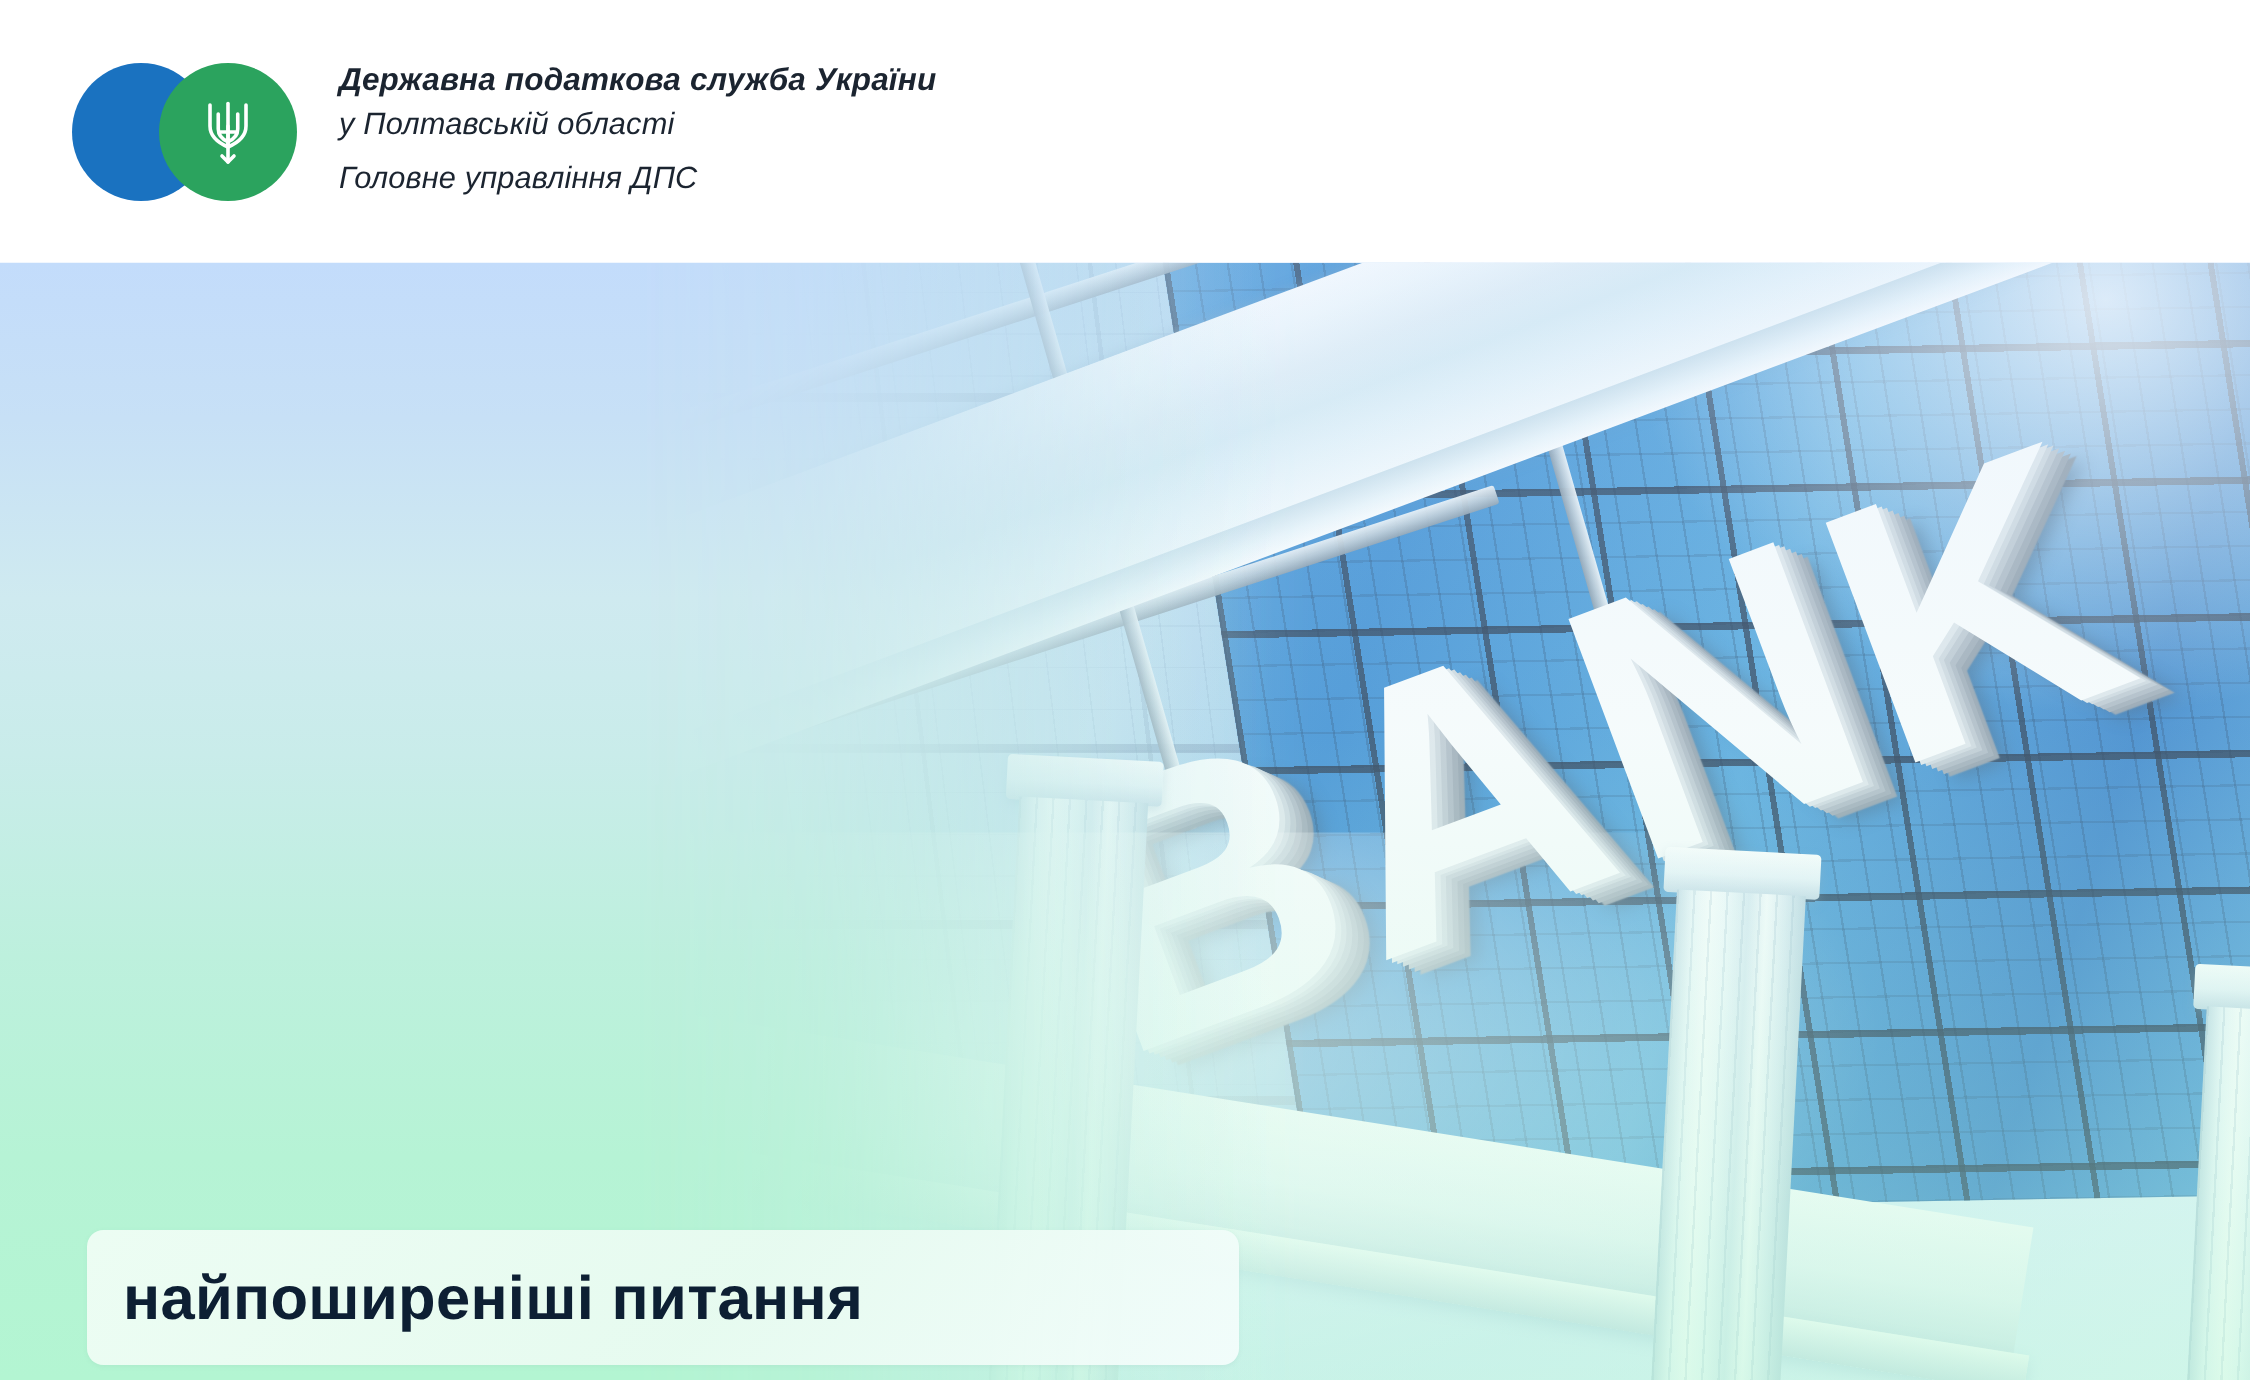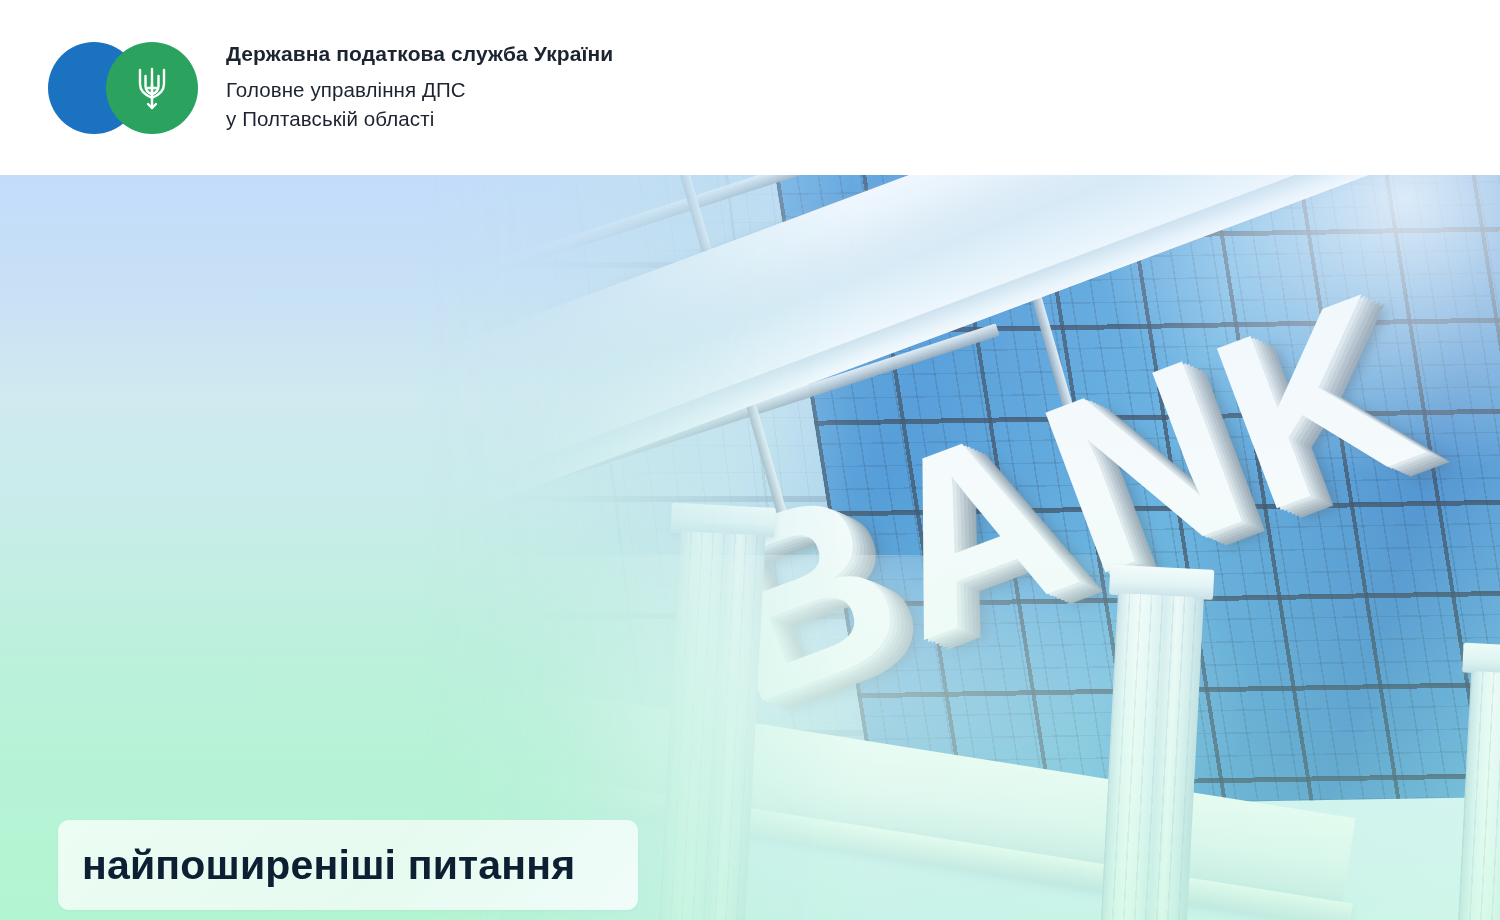--- a/index.html
+++ b/index.html
@@ -13,21 +13,21 @@
     position:absolute; left:0; top:0; width:1500px; height:175px;
     background:#ffffff; z-index:40;
   }
   #logo-mark { position:absolute; left:48px; top:42px; width:150px; height:92px; }
   .logo-circle { position:absolute; top:0; width:92px; height:92px; border-radius:50%; }
   #logo-circle-blue  { left:0;   background:#1a72c0; }
   #logo-circle-green { left:58px; background:#2ba35e; }
   #trident-icon { position:absolute; left:58px; top:0; width:92px; height:92px; }
   #trident-icon svg { position:absolute; left:30px; top:22px; width:32px; height:48px; }
 
-  #header-text { position:absolute; left:226px; top:40px; width:620px; }
+  #header-text { position:absolute; left:226px; top:40px; width:620px;font-style:italic; }
   #org-line1 {
     font-size:21px; font-weight:bold; color:#1b2430; letter-spacing:.1px;
     line-height:1.35; white-space:nowrap;
   }
   .org-sub {
     font-size:20.5px; font-weight:normal; color:#1b2430; letter-spacing:.1px;
     line-height:1.42; white-space:nowrap;
   }
   #org-line2 { margin-top:7px; }
 
@@ -179,21 +179,21 @@
 
   
   #title-block { position:absolute; left:62px; top:193px; width:820px; z-index:25; }
   .title-line {
     font-family:"Liberation Sans Narrow","Liberation Sans", sans-serif;
     font-weight:bold; font-size:57px; line-height:69px;
     color:#000000; letter-spacing:-0.5px; white-space:nowrap;
     transform:scaleX(.93); transform-origin:left center;
   }
   #subtitle-box {
-    position:absolute; left:58px; top:645px; width:580px; height:90px;
+    position:absolute; left:58px; top:645px; width:768px; height:90px;
     background:linear-gradient(135deg, rgba(238,253,244,.97) 0%, rgba(233,251,241,.95) 55%, rgba(244,253,252,.93) 100%);
     border-radius:11px; z-index:26;
     display:flex; align-items:center;
     box-shadow:0 1px 3px rgba(120,170,160,.10);
   }
   #subtitle-text {
     font-family:"Liberation Sans", sans-serif;
     font-weight:bold; font-size:41px; color:#0d1f33;
     letter-spacing:.2px; margin-left:24px; white-space:nowrap;
   }
@@ -217,22 +217,22 @@
           <path d="M9.5 12 V22 C9.5 27 12.5 29 16 30.5"></path>
           <path d="M22.5 12 V22 C22.5 27 19.5 29 16 30.5"></path>
           <path d="M11 24 H21"></path>
           <path d="M16 20 V34"></path>
         </svg>
       </div>
     </div>
 
     <div id="header-text">
       <div id="org-line1">Державна податкова служба України</div>
+      <div id="org-line3" class="org-sub">у Полтавській області</div>
       <div id="org-line2" class="org-sub">Головне управління ДПС</div>
-      <div id="org-line3" class="org-sub">у Полтавській області</div>
     </div>
 
   </div>
 
   <div id="stage">
 
     <div id="photo">
       <div id="photo-sky"></div>
 
       <div id="facade-left"></div>

